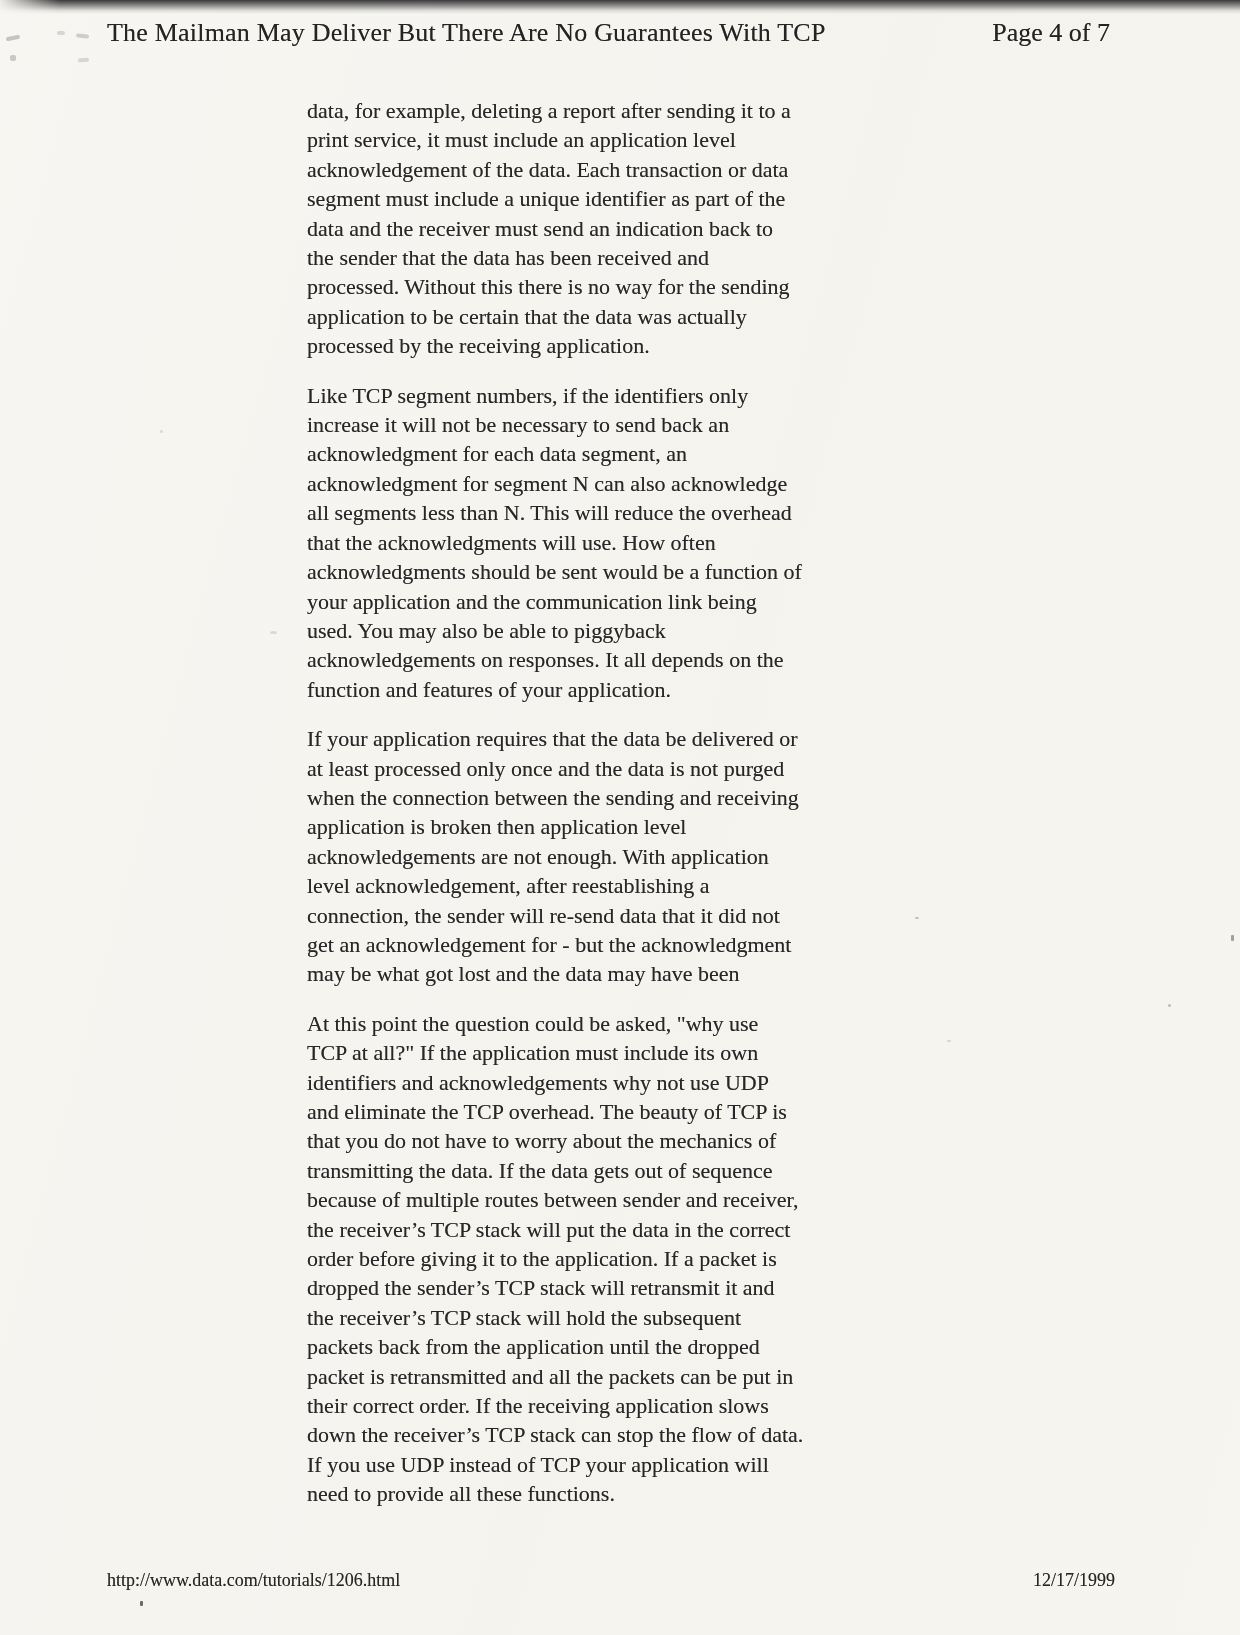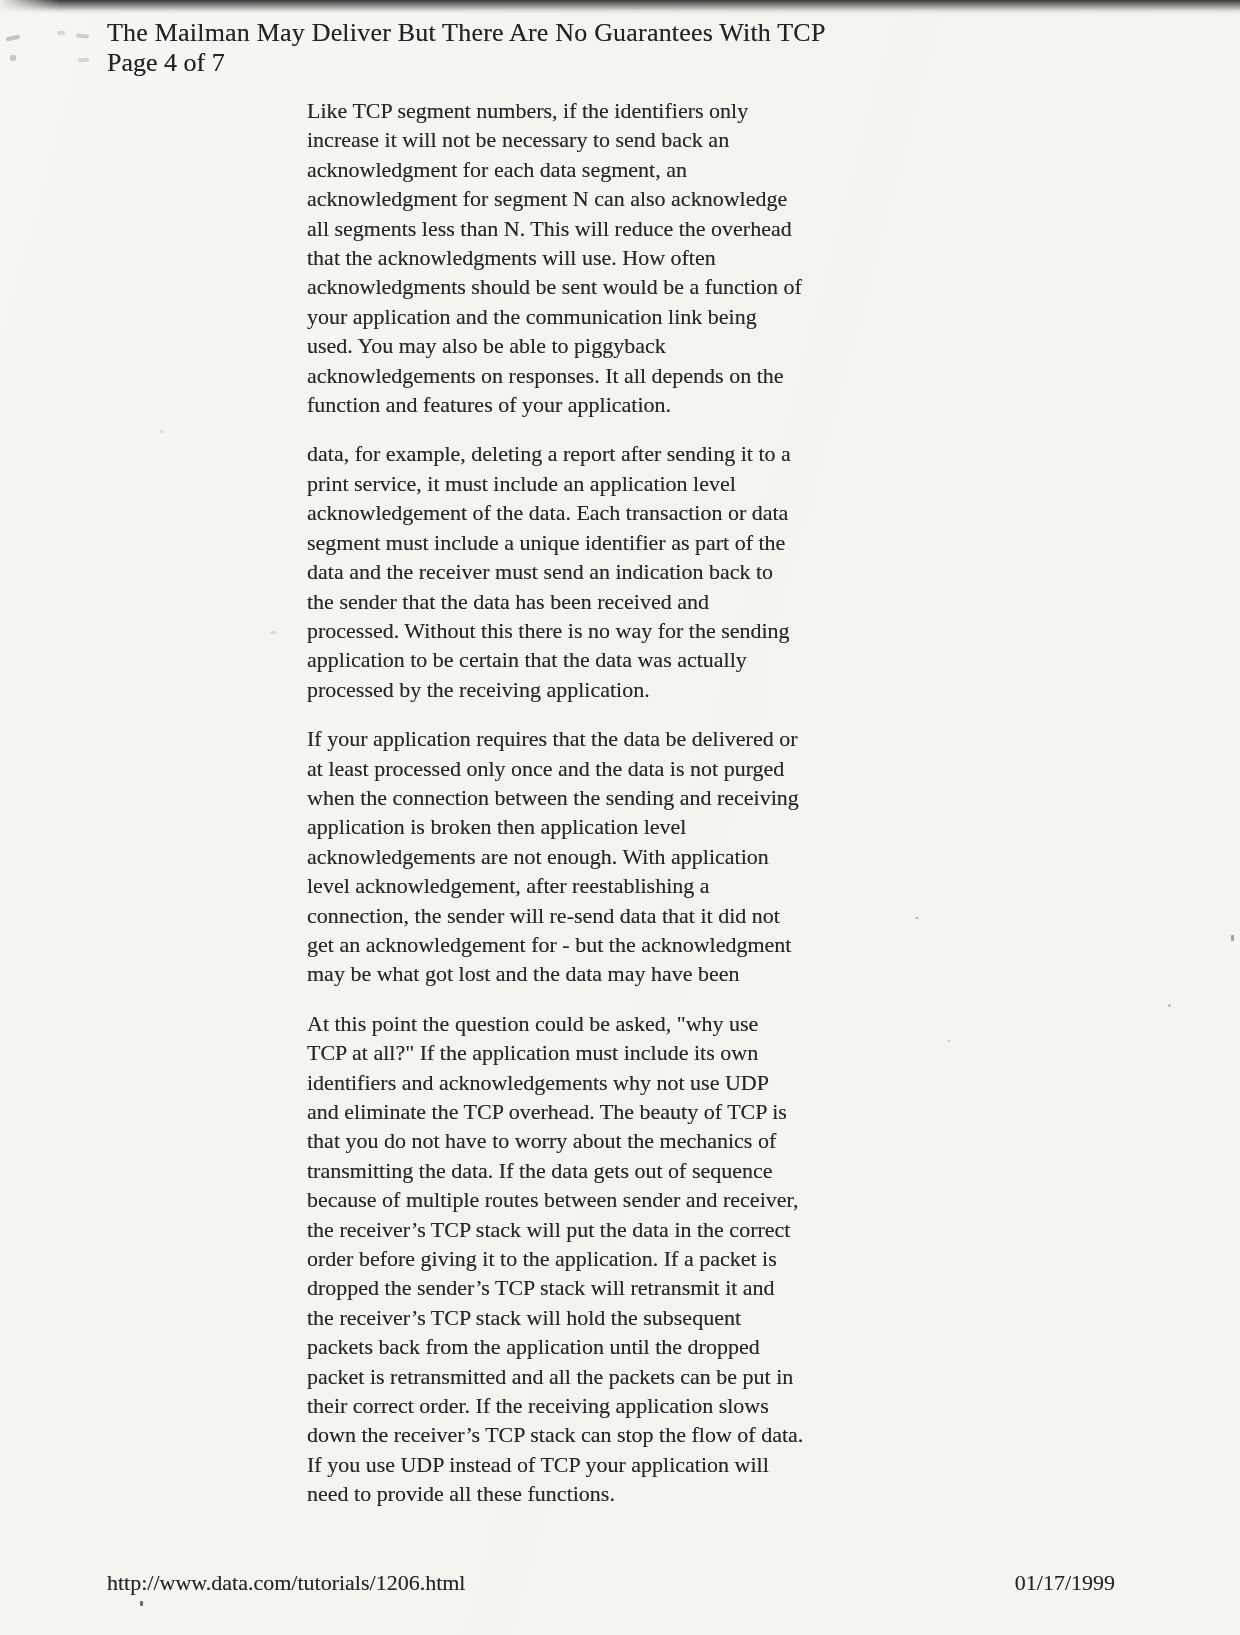--- a/index.html
+++ b/index.html
@@ -23,21 +23,21 @@
       rgba(70,70,70,0.60) 40%,
       rgba(130,130,130,0.22) 75%,
       rgba(150,150,150,0) 100%);
   }
   .scan-edge-top::after {
     content: ""; position: absolute; top: 0; left: 0; width: 60px; height: 14px;
     background: linear-gradient(to right, rgba(246,245,241,0.95), rgba(246,245,241,0));
   }
   .doc-header {
     position: absolute; top: 18px; left: 107px; right: 130px;
-    display: flex; justify-content: space-between; align-items: baseline; flex-direction: column;
+    display: flex; justify-content: space-between; align-items: baseline;
   }
   .doc-title {
     font-size: 26px; letter-spacing: 0.2px;
     color: #242424;
     text-shadow: 0 0 0.5px rgba(30,30,30,0.55);
     white-space: nowrap;
   }
   .page-number {
     font-size: 26px; color: #242424;
     text-shadow: 0 0 0.5px rgba(30,30,30,0.55);
@@ -49,21 +49,21 @@
     color: #272727;
     text-shadow: 0 0 0.6px rgba(30,30,30,0.45);
   }
   .doc-body p {
     margin: 0 0 20px 0;
     white-space: pre-line; 
   }
   .doc-footer {
     position: absolute; left: 107px; right: 125px; top: 1570px;
     display: flex; justify-content: space-between; align-items: baseline;
-    font-size: 22px; color: #272727;
+    font-size: 18px; color: #272727;
     text-shadow: 0 0 0.6px rgba(30,30,30,0.45);
   }
   
   .pencil-marks { position: absolute; top: 0; left: 0; }
   .pencil-marks i {
     position: absolute; display: block; background: #9b9b98; border-radius: 2px;
   }
   .pm1 { left: 6px;  top: 36px; width: 14px; height: 4px; opacity: .55; transform: rotate(-12deg); }
   .pm2 { left: 10px; top: 55px; width: 6px;  height: 6px; opacity: .50; border-radius: 50%; }
   .pm3 { left: 57px; top: 31px; width: 8px;  height: 4px; opacity: .35; }
@@ -93,40 +93,40 @@
     <i class="pm4"></i>
     <i class="pm5"></i>
   </div>
 
   <div class="doc-header">
     <span class="doc-title">The Mailman May Deliver But There Are No Guarantees With TCP</span>
     <span class="page-number">Page 4 of 7</span>
   </div>
 
   <div class="doc-body">
+    <p>data, for example, deleting a report after sending it to a
+print service, it must include an application level
+acknowledgement of the data. Each transaction or data
+segment must include a unique identifier as part of the
+data and the receiver must send an indication back to
+the sender that the data has been received and
+processed. Without this there is no way for the sending
+application to be certain that the data was actually
+processed by the receiving application.</p>
     <p>Like TCP segment numbers, if the identifiers only
 increase it will not be necessary to send back an
 acknowledgment for each data segment, an
 acknowledgment for segment N can also acknowledge
 all segments less than N. This will reduce the overhead
 that the acknowledgments will use. How often
 acknowledgments should be sent would be a function of
 your application and the communication link being
 used. You may also be able to piggyback
 acknowledgements on responses. It all depends on the
 function and features of your application.</p>
-    <p>data, for example, deleting a report after sending it to a
-print service, it must include an application level
-acknowledgement of the data. Each transaction or data
-segment must include a unique identifier as part of the
-data and the receiver must send an indication back to
-the sender that the data has been received and
-processed. Without this there is no way for the sending
-application to be certain that the data was actually
-processed by the receiving application.</p>
     <p>If your application requires that the data be delivered or
 at least processed only once and the data is not purged
 when the connection between the sending and receiving
 application is broken then application level
 acknowledgements are not enough. With application
 level acknowledgement, after reestablishing a
 connection, the sender will re-send data that it did not
 get an acknowledgement for - but the acknowledgment
 may be what got lost and the data may have been</p>
     <p>At this point the question could be asked, "why use
@@ -143,21 +143,21 @@
 packets back from the application until the dropped
 packet is retransmitted and all the packets can be put in
 their correct order. If the receiving application slows
 down the receiver’s TCP stack can stop the flow of data.
 If you use UDP instead of TCP your application will
 need to provide all these functions.</p>
   </div>
 
   <div class="doc-footer">
     <span>http://www.data.com/tutorials/1206.html</span>
-    <span>01/17/1999</span>
+    <span>12/17/1999</span>
   </div>
 
   <i class="speck sp1"></i>
   <i class="speck sp2"></i>
   <i class="speck sp3"></i>
   <i class="speck sp4"></i>
   <i class="speck sp5"></i>
   <i class="speck sp6"></i>
   <i class="speck sp7"></i>
 

